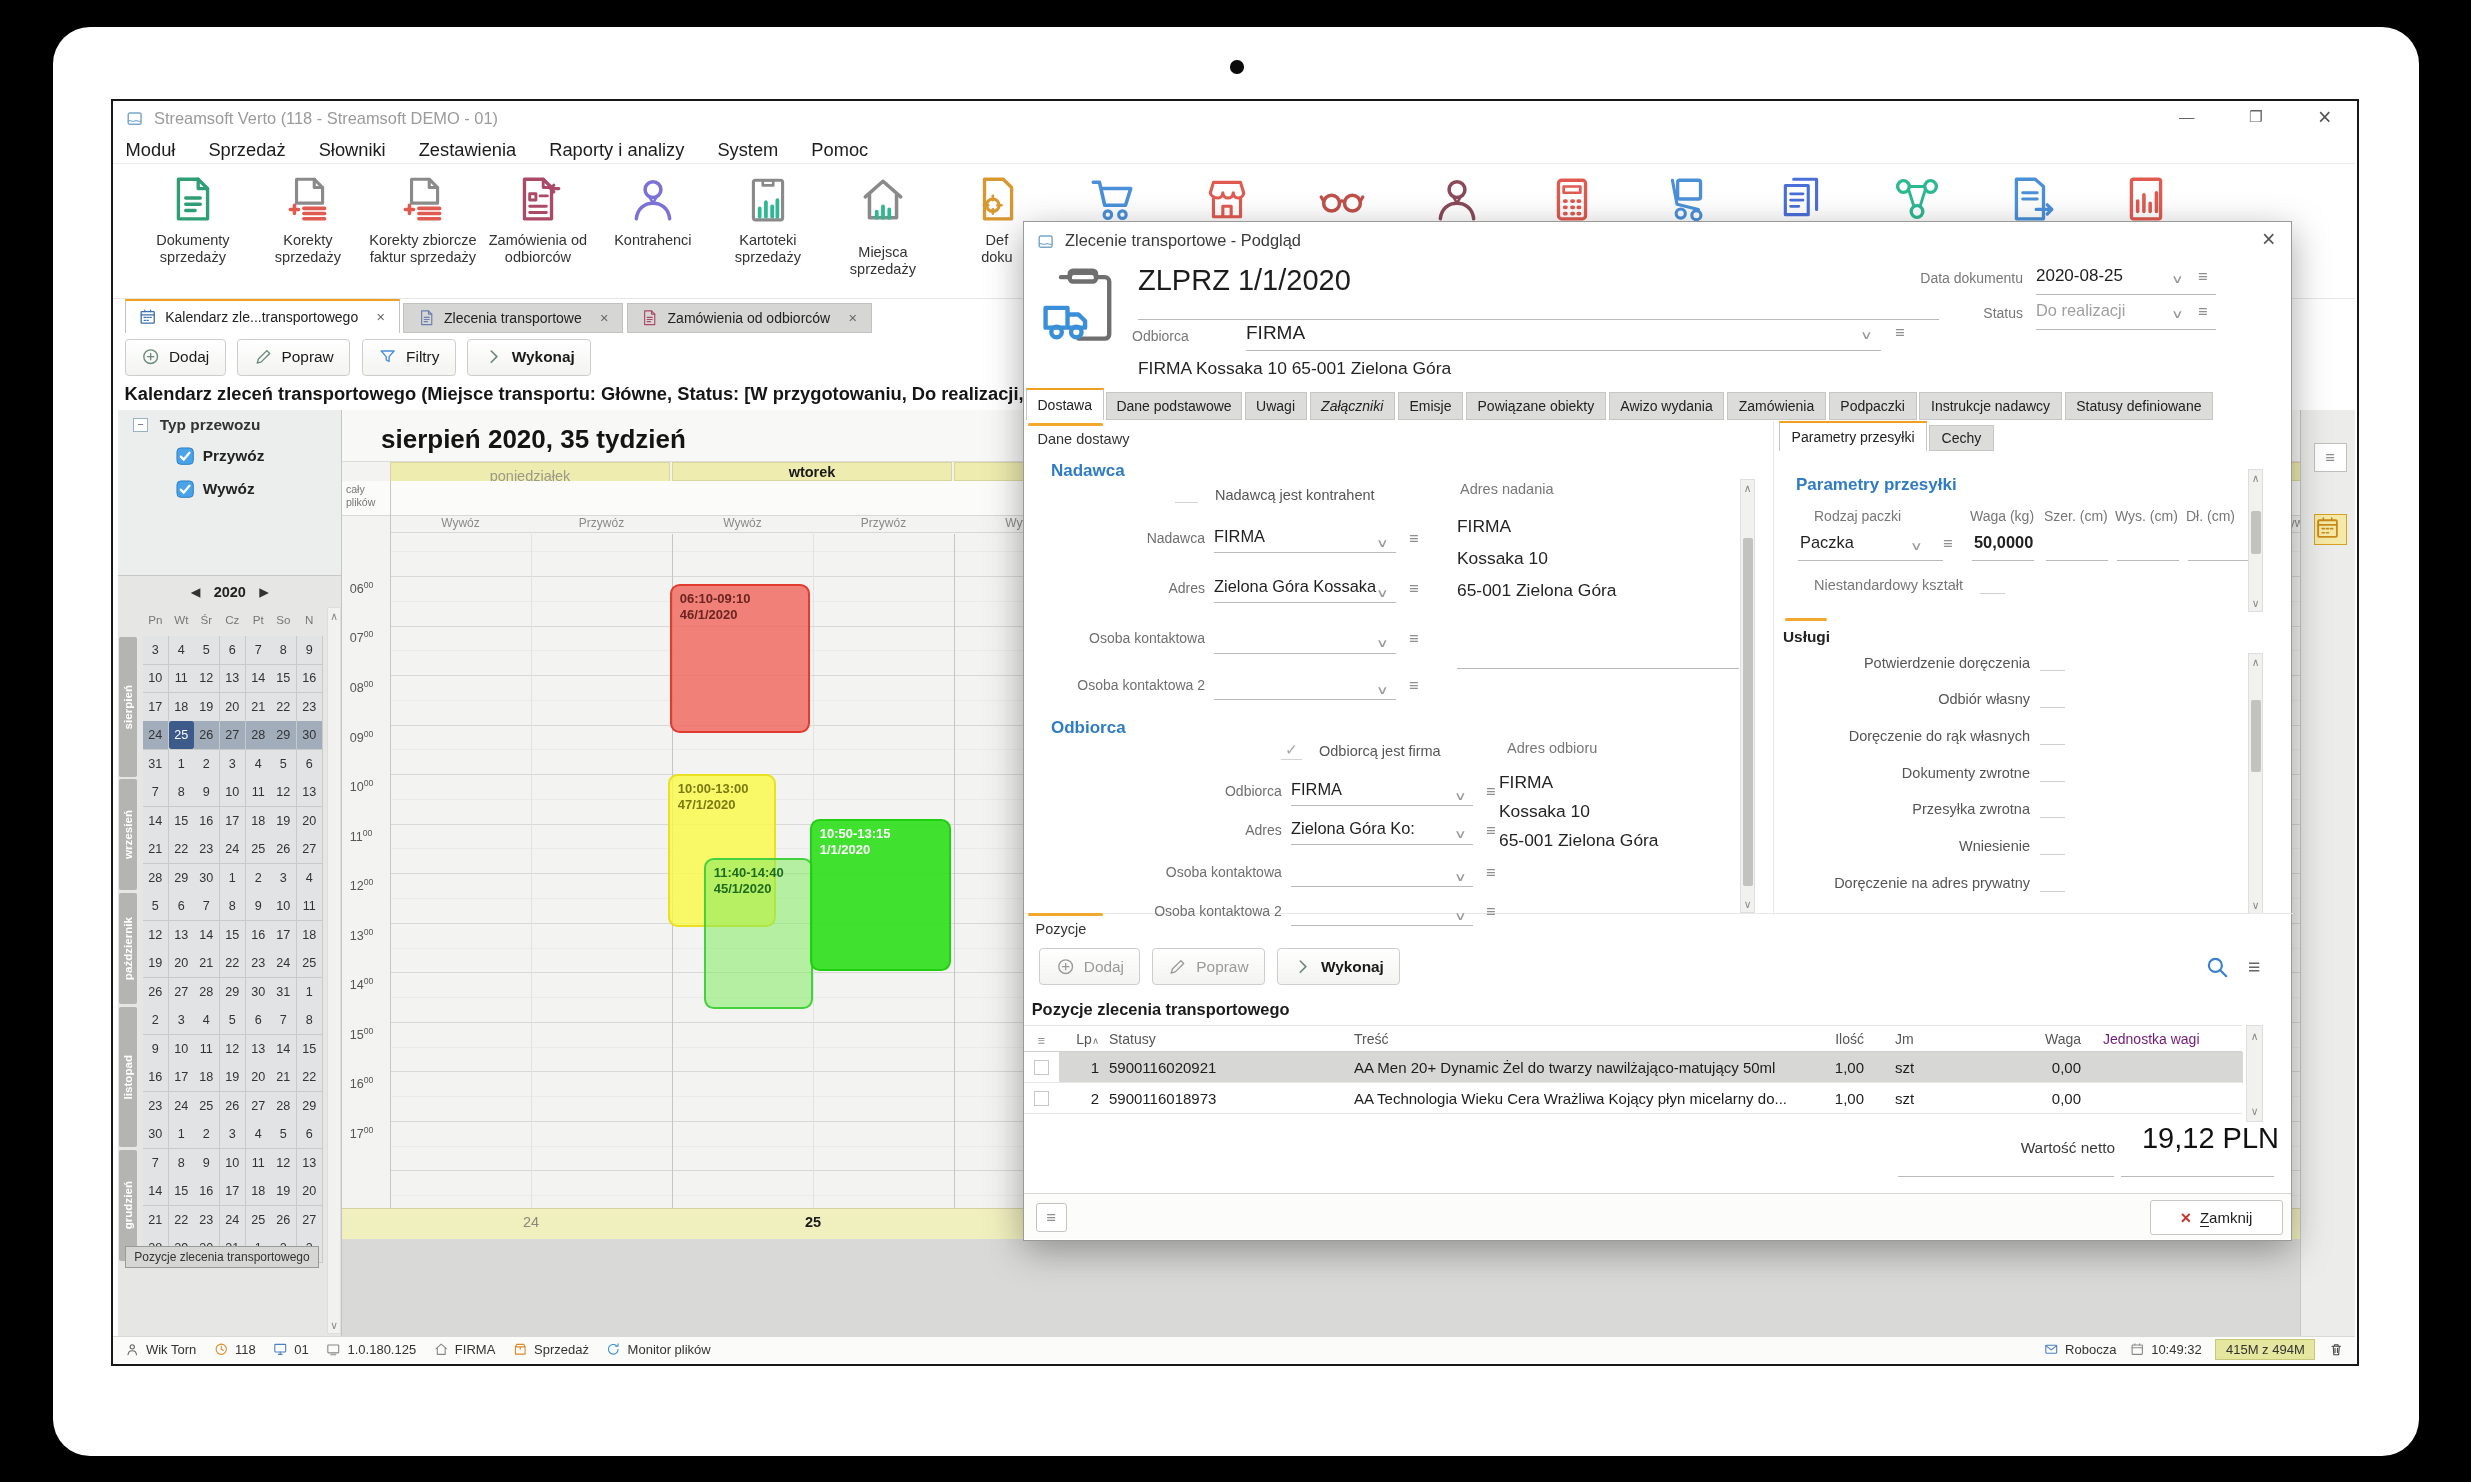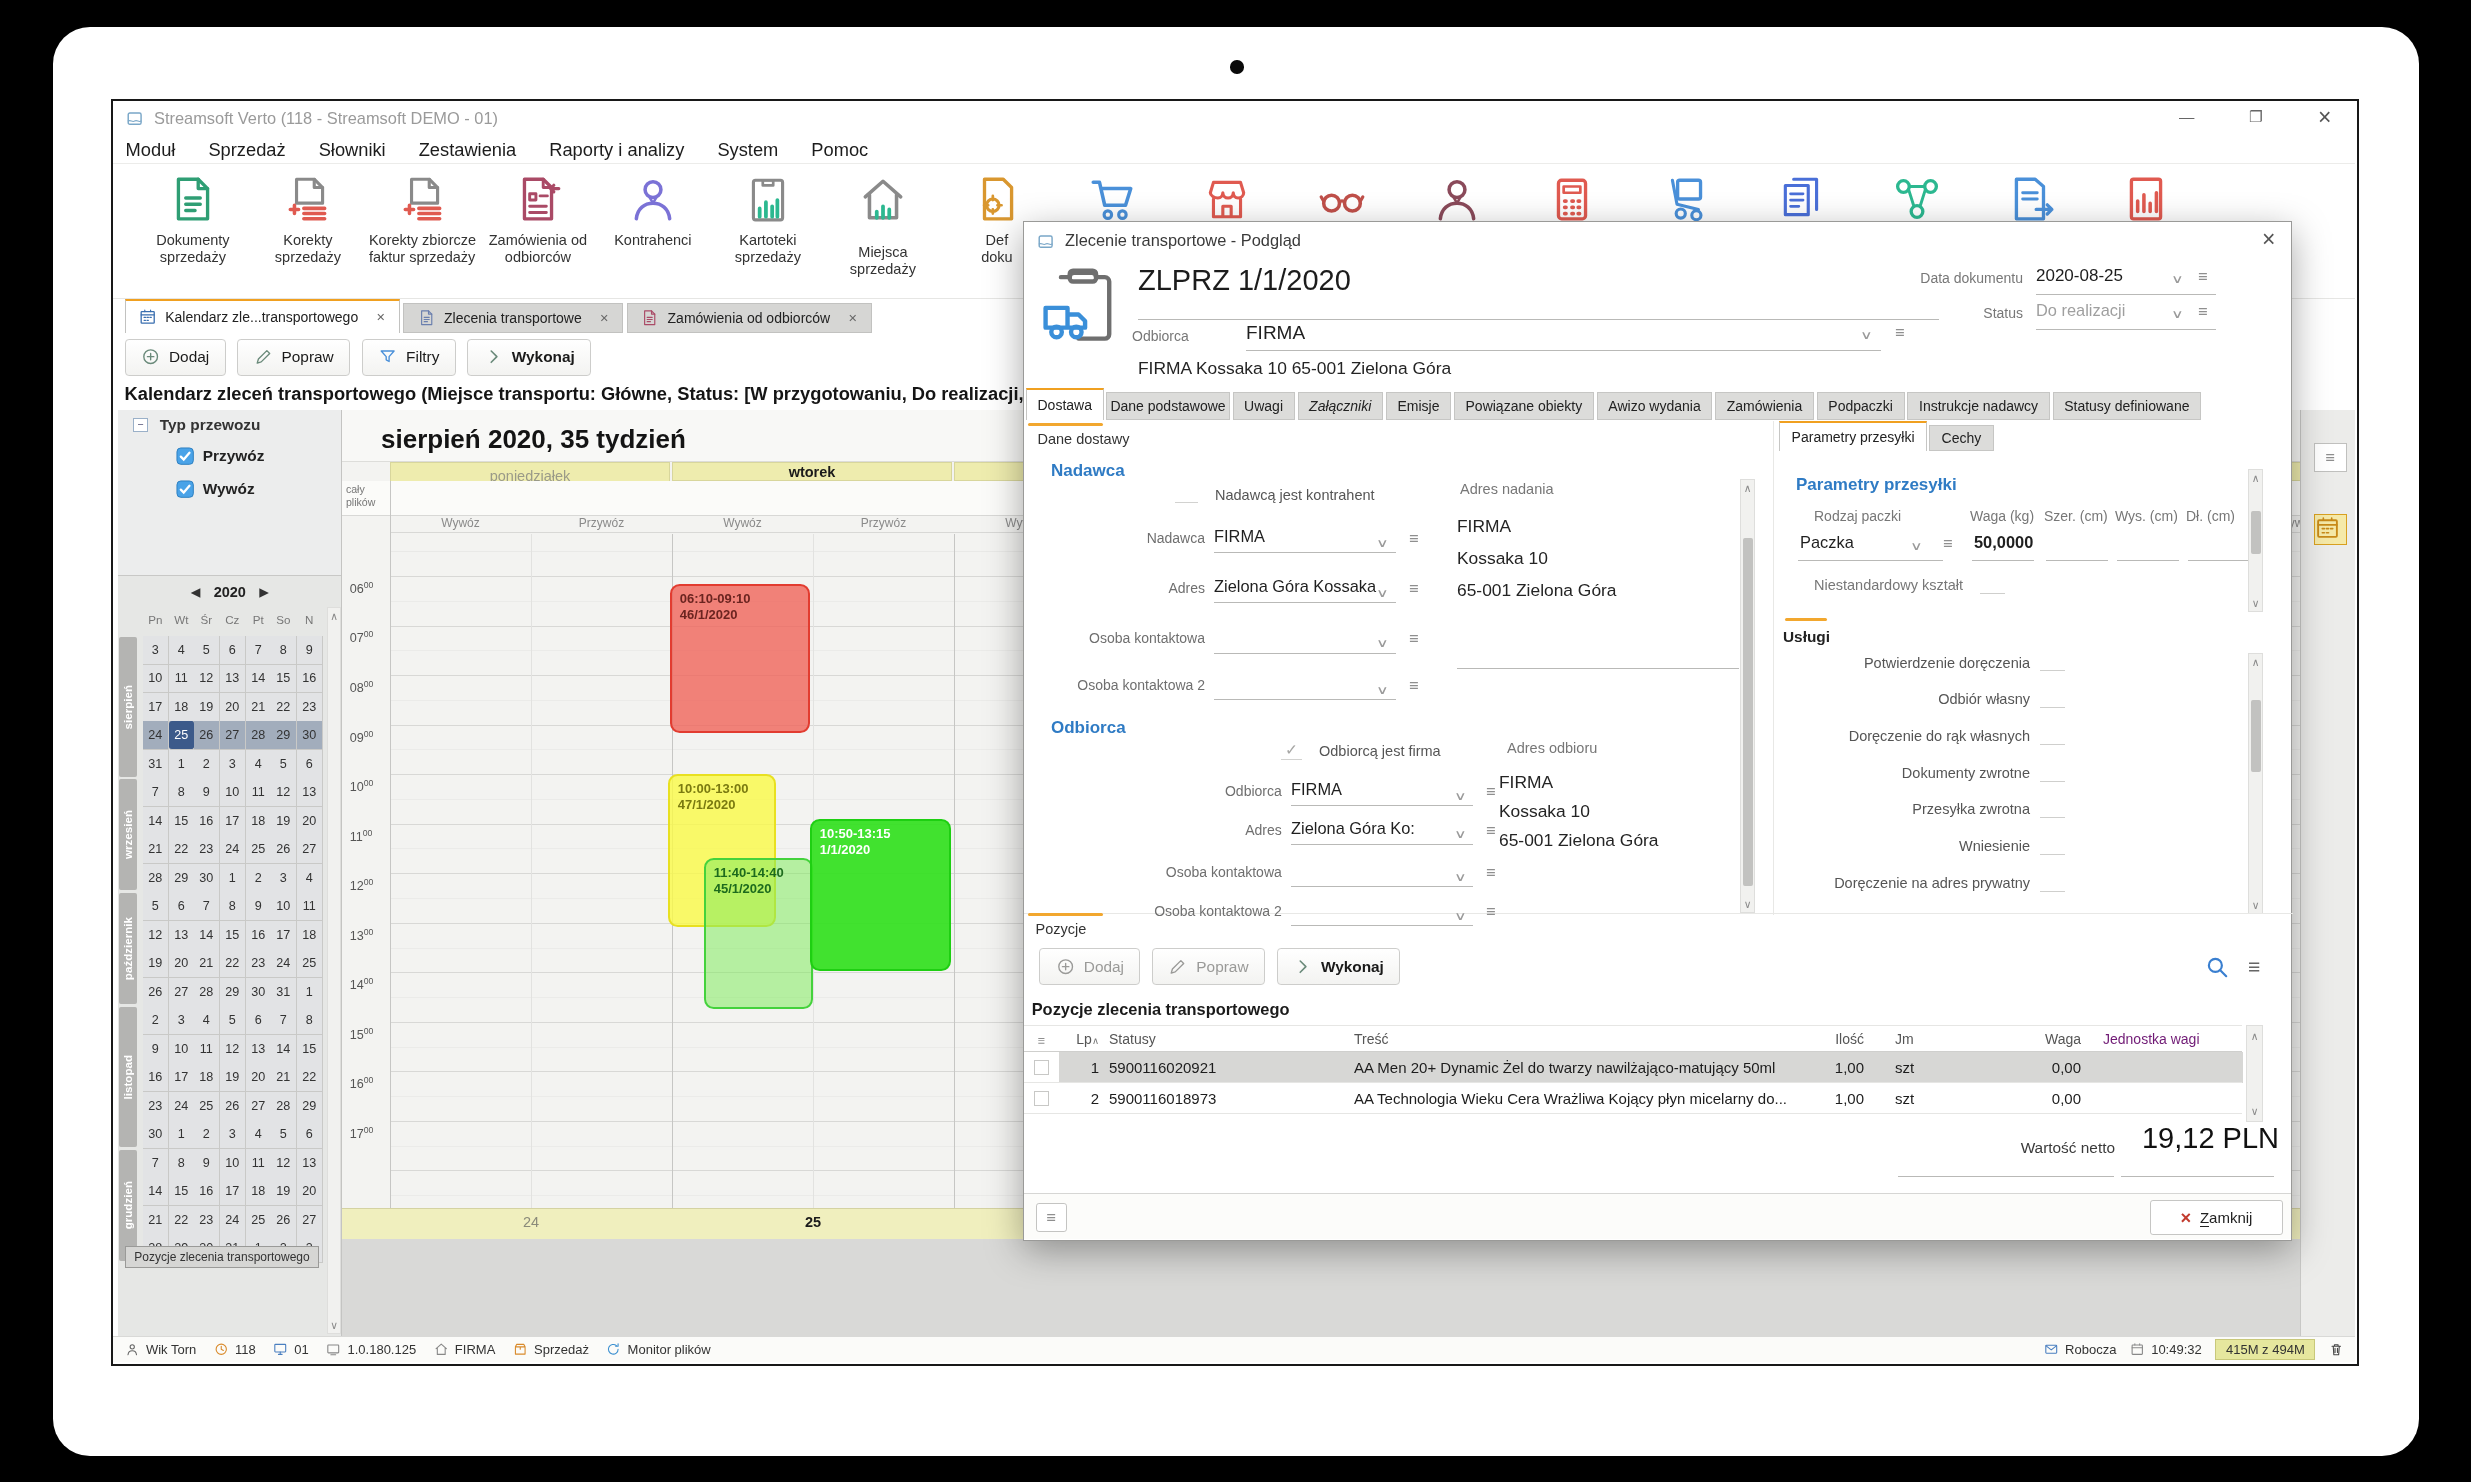--- a/index.html
+++ b/index.html
@@ -76,21 +76,21 @@
             </svg></div>
           <div style="position: absolute; left: 1.9px; top: 60px; width: 108px; text-align: center; font-size: 14.5px; line-height: 17.4px; color: rgb(51, 51, 51); white-space: pre-line;">Korekty sprzedaży</div>
         </div>
         <div style="position: absolute; left: 254px; top: 7.7px; width: 112px; height: 126px;">
           <div style="position: absolute; left: 31px; top: 1.9px;"><svg width="50" height="50" viewBox="0 0 24 24" fill="none" stroke-linecap="round" stroke-linejoin="round">
               <path d="M6.5 2.5h8.5L19 6.5V14H6.5z" stroke="#8a8a8a" stroke-width="1.5"></path>
               <path d="M15 2.5v4h4" stroke="#8a8a8a" stroke-width="1.5"></path>
               <path d="M3.5 17h4M5.5 15v4" stroke="#e05a50" stroke-width="1.7"></path>
               <path d="M10 16.5h10M10 19h10M10 21.5h10" stroke="#e05a50" stroke-width="1.7"></path>
             </svg></div>
-          <div style="position: absolute; left: 1.9px; top: 60px; width: 108px; text-align: left; font-size: 14.5px; line-height: 17.4px; color: rgb(51, 51, 51); white-space: pre-line;">Korekty zbiorcze faktur sprzedaży</div>
+          <div style="position: absolute; left: 1.9px; top: 60px; width: 108px; text-align: center; font-size: 14.5px; line-height: 17.4px; color: rgb(51, 51, 51); white-space: pre-line;">Korekty zbiorcze faktur sprzedaży</div>
         </div>
         <div style="position: absolute; left: 369px; top: 7.7px; width: 112px; height: 126px;">
           <div style="position: absolute; left: 31px; top: 1.9px;"><svg width="50" height="50" viewBox="0 0 24 24" fill="none" stroke-linecap="round" stroke-linejoin="round">
               <path d="M5.5 2.5h9l4 4v15h-13z" stroke="#aa4a66" stroke-width="1.6"></path>
               <path d="M14.5 2.5v4h4" stroke="#aa4a66" stroke-width="1.4"></path>
               <path d="M8 9.5h3v3H8zM13 10.5h3.5M8 15.5h8M8 18.5h8" stroke="#aa4a66" stroke-width="1.4"></path>
               <path d="M22 7h-4m0 0 1.6-1.6M18 7l1.6 1.6" stroke="#aa4a66" stroke-width="1.5"></path>
             </svg></div>
           <div style="position: absolute; left: 1.9px; top: 60px; width: 108px; text-align: center; font-size: 14.5px; line-height: 17.4px; color: rgb(51, 51, 51); white-space: pre-line;">Zamówienia od odbiorców</div>
         </div>
@@ -628,21 +628,21 @@
       <span class="a burger" style="left:1174px;top:46px;">≡</span>
       <div class="a ul" style="left:1012px;top:72px;width:180px;"></div>
       <div class="a glbl" style="left:830px;top:83px;width:169px;text-align:right;">Status</div>
       <div class="a" style="left:1012px;top:79px;font-size:16.4px;color:#9f9f9f;">Do realizacji</div>
       <span class="a chev" style="left:1149px;top:85px;">∨</span>
       <span class="a burger" style="left:1174px;top:81px;">≡</span>
       <div class="a ul" style="left:1012px;top:107px;width:180px;"></div>
 
       <div class="a" id="dlg-tabs" style="left:1.9px;top:166px;width:1265px;height:32px;display:flex;align-items:flex-end;gap:2.9px;">
           <div style="padding: 0px 10.6px; height: 32px; display: flex; align-items: center; background: rgb(255, 255, 255); border-top: 2.9px solid rgb(240, 160, 32); border-right: 1px solid rgb(198, 198, 196); border-bottom: none; border-left: 1px solid rgb(198, 198, 196); border-image: initial; font-size: 14px; color: rgb(34, 34, 34);">Dostawa</div>
-          <div style="padding: 0px 3px; height: 28px; display: flex; align-items: center; background: rgb(220, 220, 218); border: 1px solid rgb(198, 198, 196); font-size: 14px; color: rgb(34, 34, 34);">Dane podstawowe</div>
+          <div style="padding: 0px 9px; height: 28px; display: flex; align-items: center; background: rgb(220, 220, 218); border: 1px solid rgb(198, 198, 196); font-size: 14px; color: rgb(34, 34, 34);">Dane podstawowe</div>
           <div style="padding: 0px 10.6px; height: 28px; display: flex; align-items: center; background: rgb(220, 220, 218); border: 1px solid rgb(198, 198, 196); font-size: 14px; color: rgb(34, 34, 34);">Uwagi</div>
           <div style="padding: 0px 10.6px; height: 28px; display: flex; align-items: center; background: rgb(220, 220, 218); border: 1px solid rgb(198, 198, 196); font-size: 14px; color: rgb(34, 34, 34); font-style: italic;">Załączniki</div>
           <div style="padding: 0px 10.6px; height: 28px; display: flex; align-items: center; background: rgb(220, 220, 218); border: 1px solid rgb(198, 198, 196); font-size: 14px; color: rgb(34, 34, 34);">Emisje</div>
           <div style="padding: 0px 10.6px; height: 28px; display: flex; align-items: center; background: rgb(220, 220, 218); border: 1px solid rgb(198, 198, 196); font-size: 14px; color: rgb(34, 34, 34);">Powiązane obiekty</div>
           <div style="padding: 0px 10.6px; height: 28px; display: flex; align-items: center; background: rgb(220, 220, 218); border: 1px solid rgb(198, 198, 196); font-size: 14px; color: rgb(34, 34, 34);">Awizo wydania</div>
           <div style="padding: 0px 10.6px; height: 28px; display: flex; align-items: center; background: rgb(220, 220, 218); border: 1px solid rgb(198, 198, 196); font-size: 14px; color: rgb(34, 34, 34);">Zamówienia</div>
           <div style="padding: 0px 10.6px; height: 28px; display: flex; align-items: center; background: rgb(220, 220, 218); border: 1px solid rgb(198, 198, 196); font-size: 14px; color: rgb(34, 34, 34);">Podpaczki</div>
           <div style="padding: 0px 10.6px; height: 28px; display: flex; align-items: center; background: rgb(220, 220, 218); border: 1px solid rgb(198, 198, 196); font-size: 14px; color: rgb(34, 34, 34);">Instrukcje nadawcy</div>
           <div style="padding: 0px 10.6px; height: 28px; display: flex; align-items: center; background: rgb(220, 220, 218); border: 1px solid rgb(198, 198, 196); font-size: 14px; color: rgb(34, 34, 34);">Statusy definiowane</div>
         </div>

